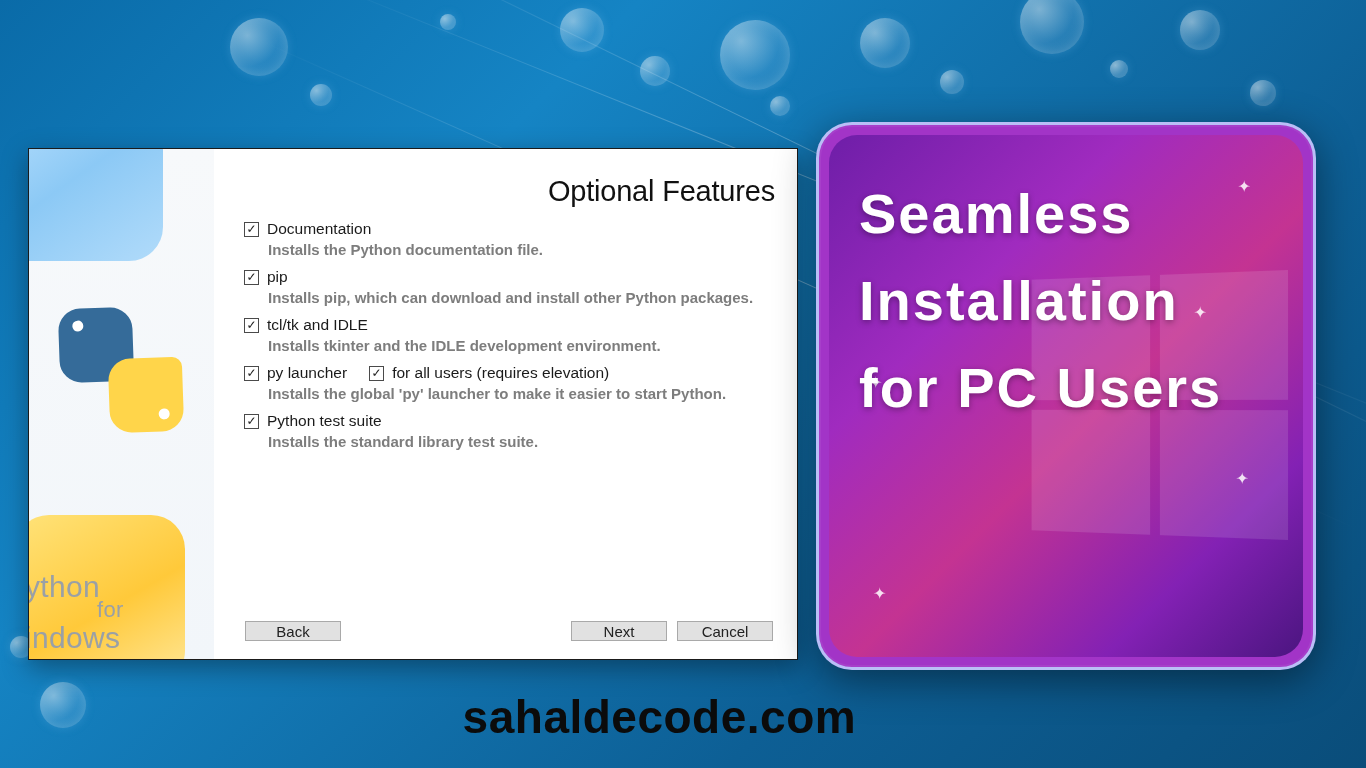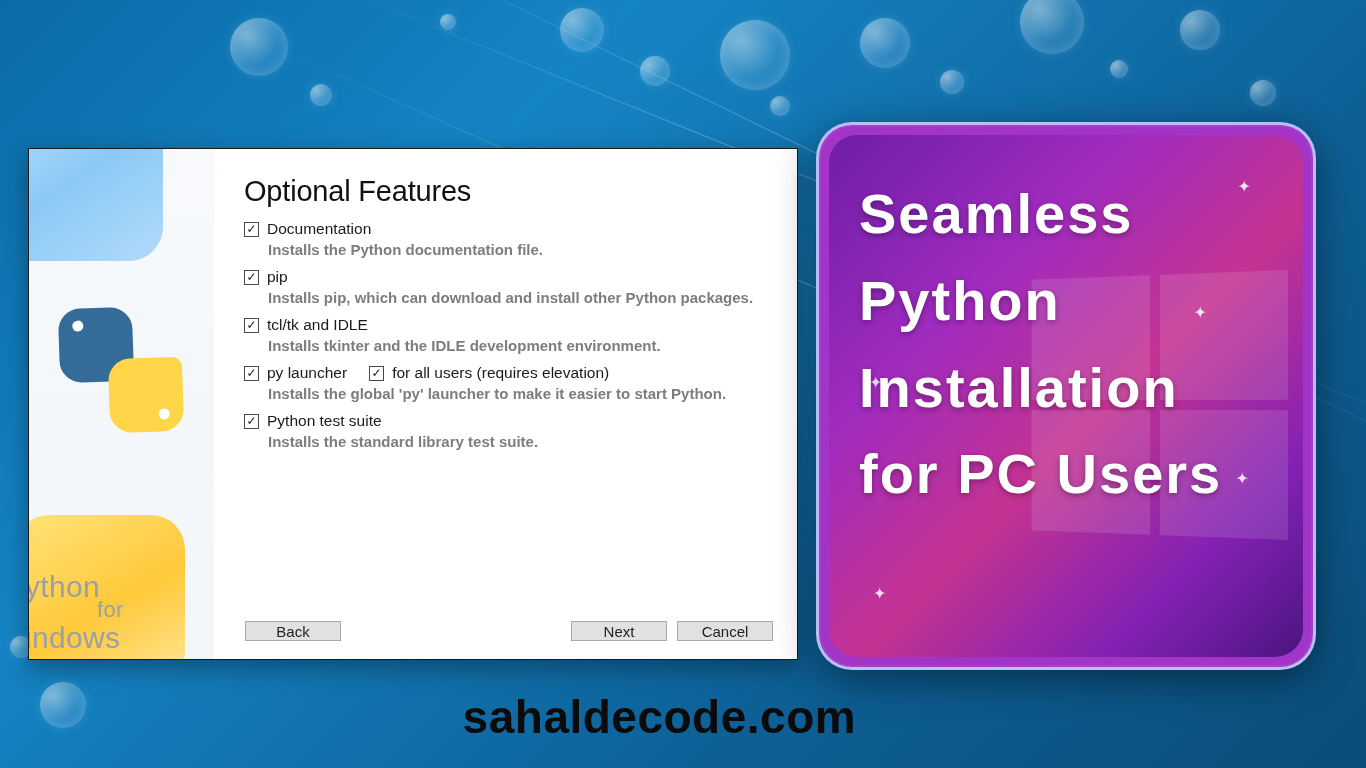--- a/index.html
+++ b/index.html
@@ -117,20 +117,21 @@
   flex: 1;
   padding: 26px 22px 0 30px;
   position: relative;
 }
 .opt-title {
   font-size: 29px;
   font-weight: 400;
   color: #111;
   margin-bottom: 12px;
   letter-spacing: -0.2px;
+  text-align: right;
 }
 .feat {
   margin-bottom: 10px;
 }
 .feat-head {
   display: flex;
   align-items: center;
   gap: 8px;
   font-size: 15.5px;
   color: #1a1a1a;
@@ -344,20 +345,19 @@
         <div></div>
         <div></div>
     </div>
     <span class="promo-sparkle" style="top:42px; right:52px;">✦</span>
     <span class="promo-sparkle" style="top:168px; right:96px;">✦</span>
     <span class="promo-sparkle" style="top:238px; left:40px;">✦</span>
     <span class="promo-sparkle" style="top:334px; right:54px;">✦</span>
     <span class="promo-sparkle" style="bottom:54px; left:44px;">✦</span>
     <div class="promo-text">
       <div>Seamless</div>
-      <div>Python</div>
       <div>Installation</div>
       <div>for PC Users</div>
     </div>
   </div>
 </div>
 
 <div class="footer-url">sahaldecode.com</div>
 
 </body></html>

